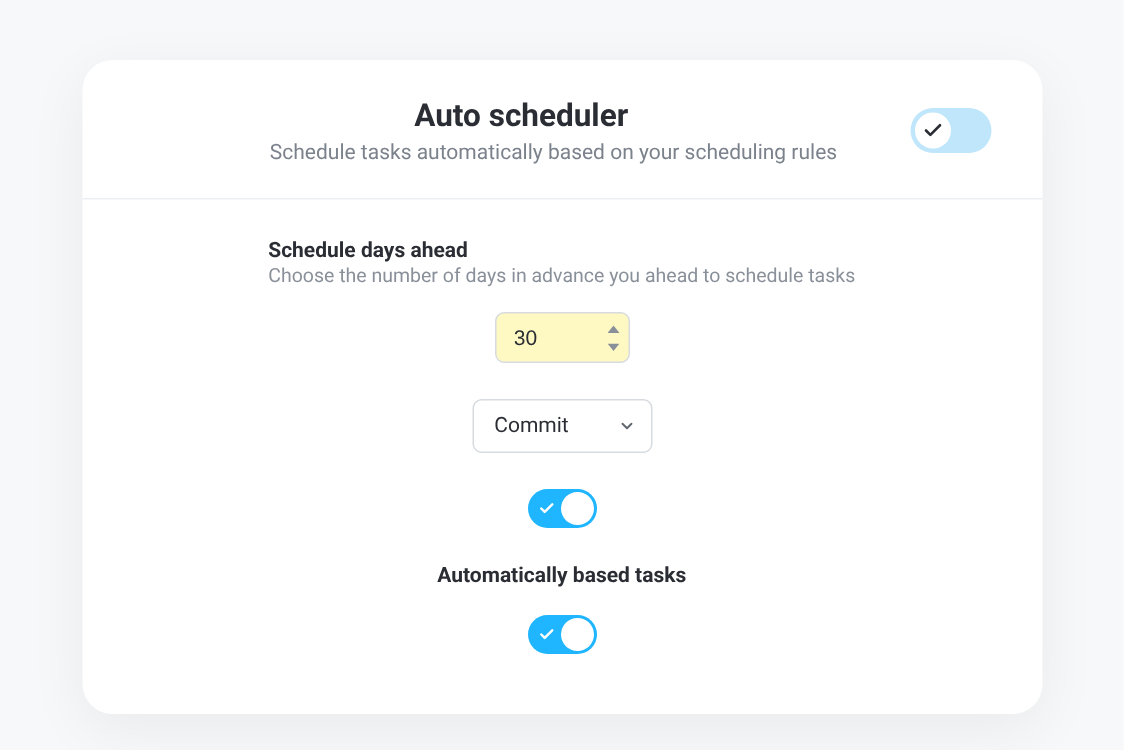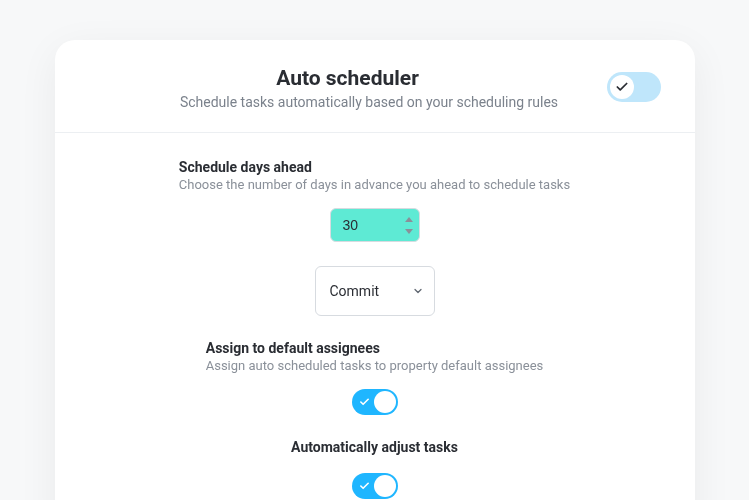--- a/index.html
+++ b/index.html
@@ -68,21 +68,21 @@
     height: 34px;
   }
   .num-input {
     width: 100%;
     height: 100%;
     border: 1px solid #d7dbe0;
     border-radius: 6px;
     padding: 0 22px 0 12px;
     font-size: 14px;
     color: #2a2d33;
-    background: #5eead4;
+    background: #fef9c3;
   }
   .num-steppers {
     position: absolute;
     right: 4px;
     top: 2px;
     bottom: 2px;
     width: 14px;
     display: flex;
     flex-direction: column;
     justify-content: center;
@@ -95,21 +95,21 @@
     justify-content: center;
     color: #8a9099;
     font-size: 8px;
     line-height: 1;
   }
 
   
   .select-wrap {
     position: relative;
     width: 120px;
-    height: 50px;
+    height: 36px;
     border: 1px solid #d7dbe0;
     border-radius: 6px;
     display: flex;
     align-items: center;
     padding: 0 30px 0 14px;
     font-size: 14px;
     color: #2a2d33;
     background: #fff;
     cursor: pointer;
   }
@@ -223,37 +223,33 @@
         <span>Commit</span>
         <span class="chev">
           <svg width="12" height="12" viewBox="0 0 24 24" fill="none" stroke="currentColor" stroke-width="2.5" stroke-linecap="round" stroke-linejoin="round">
               <polyline points="6 9 12 15 18 9"></polyline>
             </svg>
         </span>
       </div>
     </div>
 
     <div class="row">
-      <div class="label-block">
-        <div class="label">Assign to default assignees</div>
-        <div class="desc">Assign auto scheduled tasks to property default assignees</div>
-      </div>
       <div class="toggle on">
         <span class="check">
           <svg width="11" height="11" viewBox="0 0 24 24" fill="none" stroke="currentColor" stroke-width="3.5" stroke-linecap="round" stroke-linejoin="round">
               <polyline points="20 6 9 17 4 12"></polyline>
             </svg>
         </span>
         <div class="knob"></div>
       </div>
     </div>
 
     <div class="row">
       <div class="label-block">
-        <div class="label">Automatically adjust tasks</div>
+        <div class="label">Automatically based tasks</div>
       </div>
       <div class="toggle on">
         <span class="check">
           <svg width="11" height="11" viewBox="0 0 24 24" fill="none" stroke="currentColor" stroke-width="3.5" stroke-linecap="round" stroke-linejoin="round">
               <polyline points="20 6 9 17 4 12"></polyline>
             </svg>
         </span>
         <div class="knob"></div>
       </div>
     </div>

